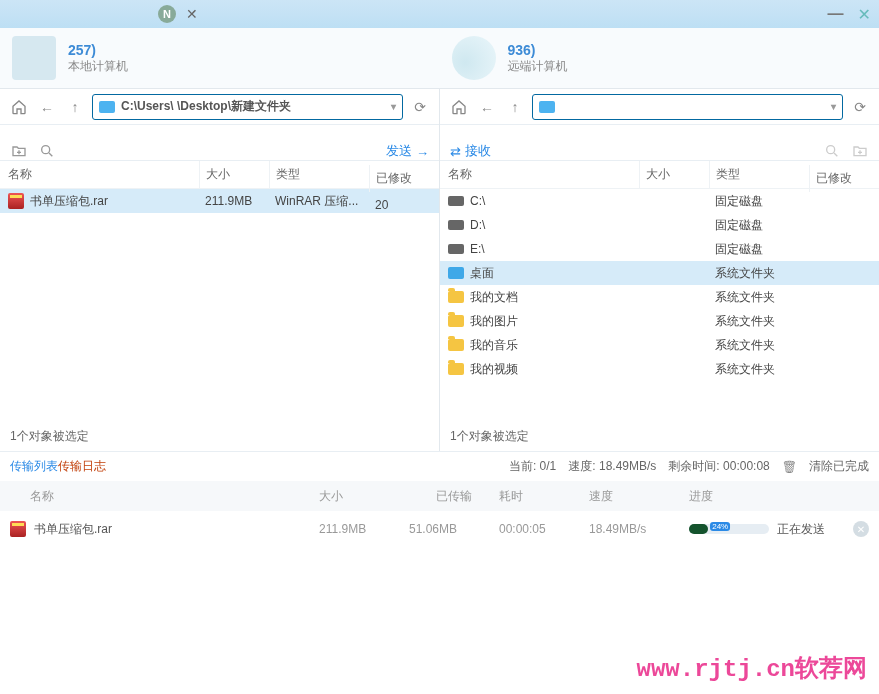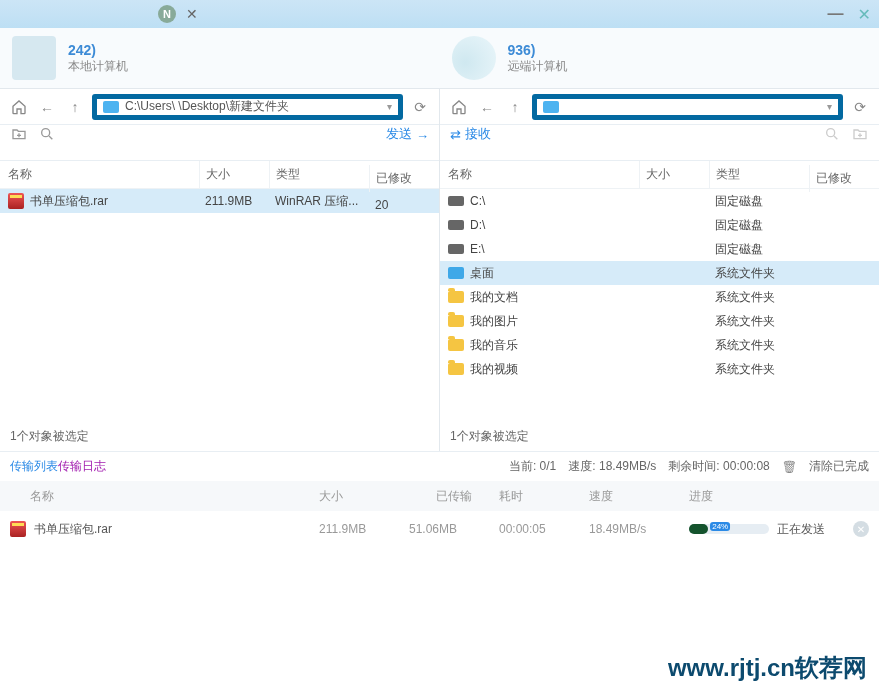--- a/index.html
+++ b/index.html
@@ -22,26 +22,26 @@
 .comp-id { color: #3d8bd6; font-weight: bold; font-size: 14px; }
 .comp-name { color: #888; font-size: 12px; }
 
 .panels { display: flex; border-top: 1px solid #e2e8ed; }
 .panel { flex: 1; display: flex; flex-direction: column; }
 .panel.left { border-right: 1px solid #e2e8ed; }
 
 .navbar { display: flex; align-items: center; height: 36px; padding: 0 8px; gap: 6px; background: #fff; border-bottom: 1px solid #e8eef3; }
 .nav-btn { width: 22px; height: 22px; display: flex; align-items: center; justify-content: center; color: #888; cursor: pointer; font-size: 14px; }
 .nav-btn svg { width: 16px; height: 16px; }
-.path-box { flex: 1; border: 5px solid #0369a1; border-radius: 3px; height: 26px; display: flex; align-items: center; padding: 0 6px; gap: 6px; font-size: 12px; color: #555; }
+.path-box { flex: 1; border: 1px solid #0369a1; border-radius: 3px; height: 26px; display: flex; align-items: center; padding: 0 6px; gap: 6px; font-size: 12px; color: #555; font-weight: bold; }
 .monitor-icon { width: 16px; height: 12px; background: #4db3f0; border-radius: 2px; position: relative; }
 .chev { color: #999; font-size: 10px; }
 .refresh-btn { color: #888; cursor: pointer; }
 
-.actionbar { display: flex; align-items: flex-start; justify-content: space-between; height: 36px; padding: 0 10px; background: #fff; border-bottom: 1px solid #e8eef3; }
+.actionbar { display: flex; align-items: flex-end; justify-content: space-between; height: 36px; padding: 0 10px; background: #fff; border-bottom: 1px solid #e8eef3; }
 .ab-left { display: flex; gap: 10px; color: #999; }
 .ab-right { display: flex; align-items: center; gap: 8px; }
 .ab-icon { width: 18px; height: 18px; display: flex; align-items: center; justify-content: center; cursor: pointer; }
 .transfer-btn { color: #2b8ae6; font-size: 13px; font-weight: 500; cursor: pointer; display: flex; align-items: center; gap: 4px; }
 .fl-header { display: flex; height: 28px; align-items: center; font-size: 12px; color: #666; border-bottom: 1px solid #eef2f5; }
 .col-name { flex: 1; padding-left: 8px; }
 .col-size { width: 70px; }
 .col-type { width: 100px; }
 .col-mod { width: 70px; margin-top: 8px; }
 .col-sep { border-left: 1px solid #eef2f5; height: 100%; display: flex; align-items: center; padding-left: 6px; }
@@ -55,21 +55,21 @@
 .icon-rar::after { content: ""; position: absolute; top: 2px; left: 2px; width: 12px; height: 3px; background: #fd5; }
 .icon-drive { width: 16px; height: 10px; background: #666; border-radius: 2px; }
 .icon-folder { width: 16px; height: 12px; background: #f5c542; border-radius: 2px; position: relative; }
 .icon-folder::before { content: ""; position: absolute; top: -3px; left: 0; width: 7px; height: 3px; background: #f5c542; border-radius: 2px 2px 0 0; }
 .icon-desktop { width: 16px; height: 12px; background: #3fa8e8; border-radius: 2px; }
 
 .file-area { height: 260px; }
 .statusbar { height: 30px; display: flex; align-items: center; padding: 0 10px; font-size: 12px; color: #666; }
 
 .bottom-tabs { display: flex; height: 30px; align-items: center; padding: 0 10px; font-size: 12px; border-top: 1px solid #e8eef3; }
-.btab { color: #a21caf; cursor: pointer; }
+.btab { color: #c2410c; cursor: pointer; }
 .btab.active { color: #2b8ae6; font-weight: 500; }
 .btab-right { margin-left: auto; display: flex; align-items: center; gap: 12px; color: #666; }
 .trash-icon { color: #888; }
 
 .transfer-header { display: flex; height: 30px; align-items: center; font-size: 12px; color: #999; background: #f6f8fa; padding: 0 10px; }
 .th-name { flex: 1; padding-left: 20px; }
 .th-size { width: 90px; text-align: left; }
 .th-done { width: 90px; text-align: center; }
 .th-time { width: 90px; text-align: left; }
 .th-speed { width: 100px; text-align: left; }
@@ -80,41 +80,41 @@
 .tr-size { width: 90px; color: #999; }
 .tr-done { width: 90px; color: #999; }
 .tr-time { width: 90px; color: #999; }
 .tr-speed { width: 100px; color: #999; }
 .tr-prog { width: 180px; display: flex; align-items: center; gap: 8px; }
 .progbar { width: 80px; height: 10px; background: #e6edf3; border-radius: 5px; position: relative; }
 .progfill { height: 100%; background: #14532d; border-radius: 5px; position: relative; }
 .progfill span { position: absolute; right: -2px; top: -2px; background: #2b8ae6; color: #fff; font-size: 8px; padding: 0 2px; border-radius: 3px; transform: translateX(100%); white-space: nowrap; }
 .cancel-x { width: 16px; height: 16px; background: #d4dde3; border-radius: 50%; color: #fff; font-size: 10px; display: flex; align-items: center; justify-content: center; cursor: pointer; margin-left: auto; }
 
-.watermark { position: absolute; bottom: 10px; right: 12px; font-size: 24px; font-weight: bold; color: #0c4a6e; }
+.watermark { position: absolute; bottom: 10px; right: 12px; font-size: 24px; font-weight: bold; color: #ec4899; font-family: Liberation Mono, monospace; }
 </style>
 </head>
 <body>
 
 <div class="titlebar">
   <div class="title-left">
     <span class="tab-indicator">N</span>
     <span class="tab-close">✕</span>
   </div>
   <div class="title-right">
     <span class="title-btn min-btn">—</span>
     <span class="title-btn close-x">✕</span>
   </div>
 </div>
 
 <div class="computers">
   <div class="computer">
     <div class="comp-icon"></div>
     <div class="comp-info">
-      <span class="comp-id">242)</span>
+      <span class="comp-id">257)</span>
       <span class="comp-name">本地计算机</span>
     </div>
   </div>
   <div class="computer">
     <div class="comp-icon remote"></div>
     <div class="comp-info">
       <span class="comp-id">936)</span>
       <span class="comp-name">远端计算机</span>
     </div>
   </div>

